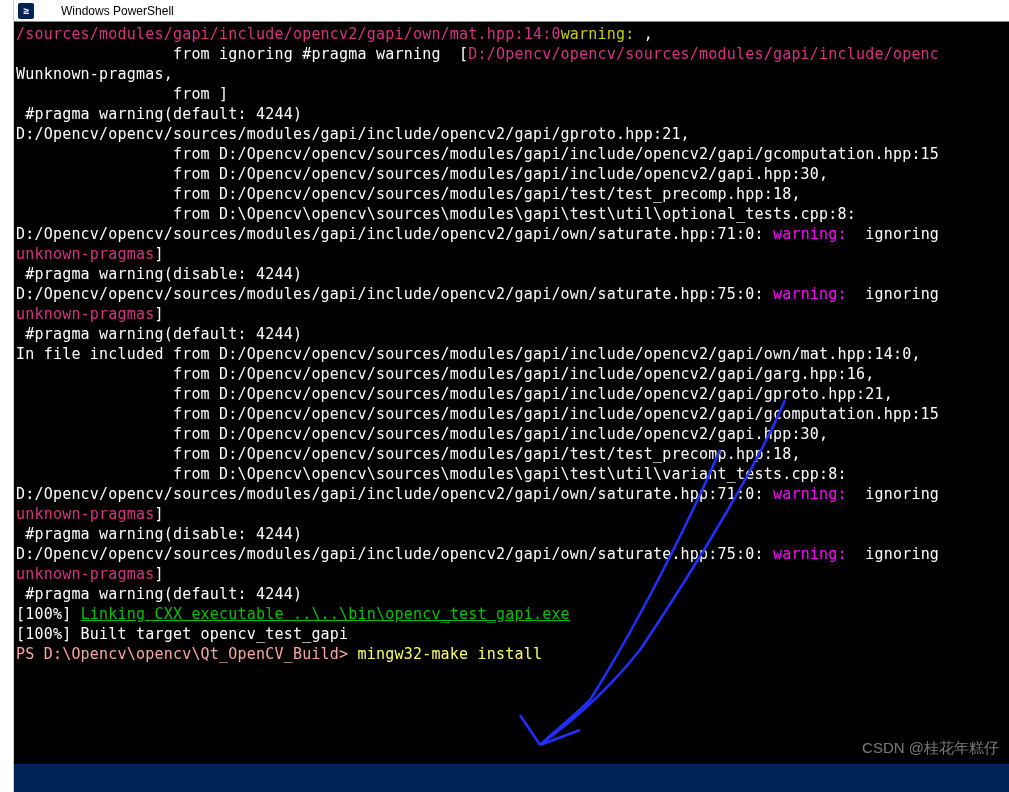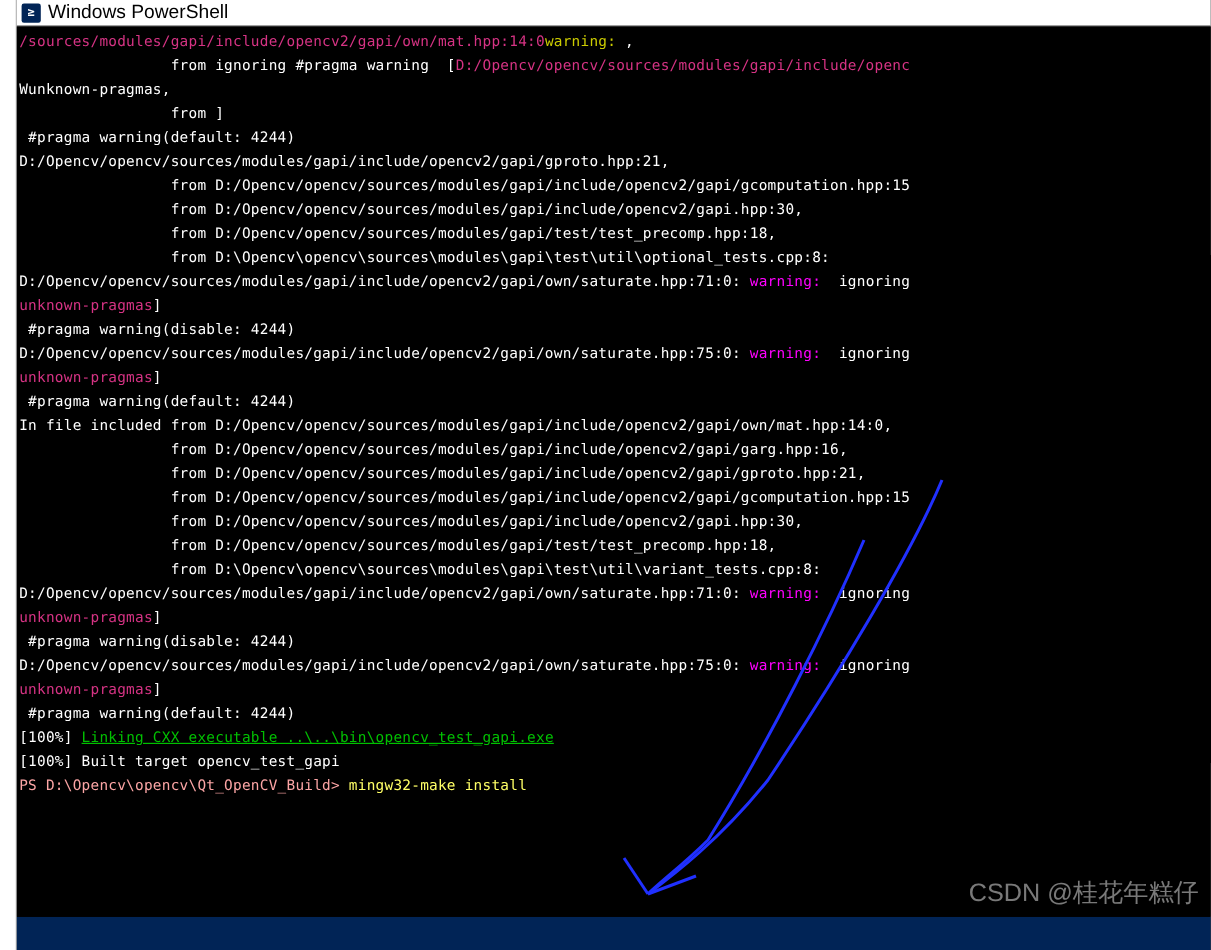--- a/index.html
+++ b/index.html
@@ -47,28 +47,29 @@
       color: #fff;
       font-size: 10px;
       font-weight: bold;
       display: flex;
       align-items: center;
       justify-content: center;
       border-radius: 2px;
     }
     .titlebar-text {
       font-family: 'Segoe UI', sans-serif;
-      font-size: 16px;
+      font-size: 12px;
       color: #000;
+      margin-left: 21px;
     }
     .terminal {
       flex: 1;
       background: #000;
       color: #fff;
-      font-size: 12px;
+      font-size: 15px;
       line-height: 20px;
       padding: 2px 0 0 2px;
       white-space: pre;
       overflow: hidden;
       letter-spacing: 0.2px;
       position: relative;
     }
     .c-white { color: #fff; }
     .c-magenta { color: #d63384; }
     .c-magenta2 { color: #ff00ff; }
@@ -80,21 +81,21 @@
       height: 28px;
       background: #012456;
       flex-shrink: 0;
     }
     .watermark {
       position: absolute;
       right: 10px;
       bottom: 34px;
       color: rgba(220,220,220,0.55);
       font-family: 'Microsoft YaHei', sans-serif;
-      font-size: 21px;
+      font-size: 15px;
       pointer-events: none;
     }
     .arrow-overlay {
       position: absolute;
       top: 0;
       left: 0;
       width: 100%;
       height: 100%;
       pointer-events: none;
     }

